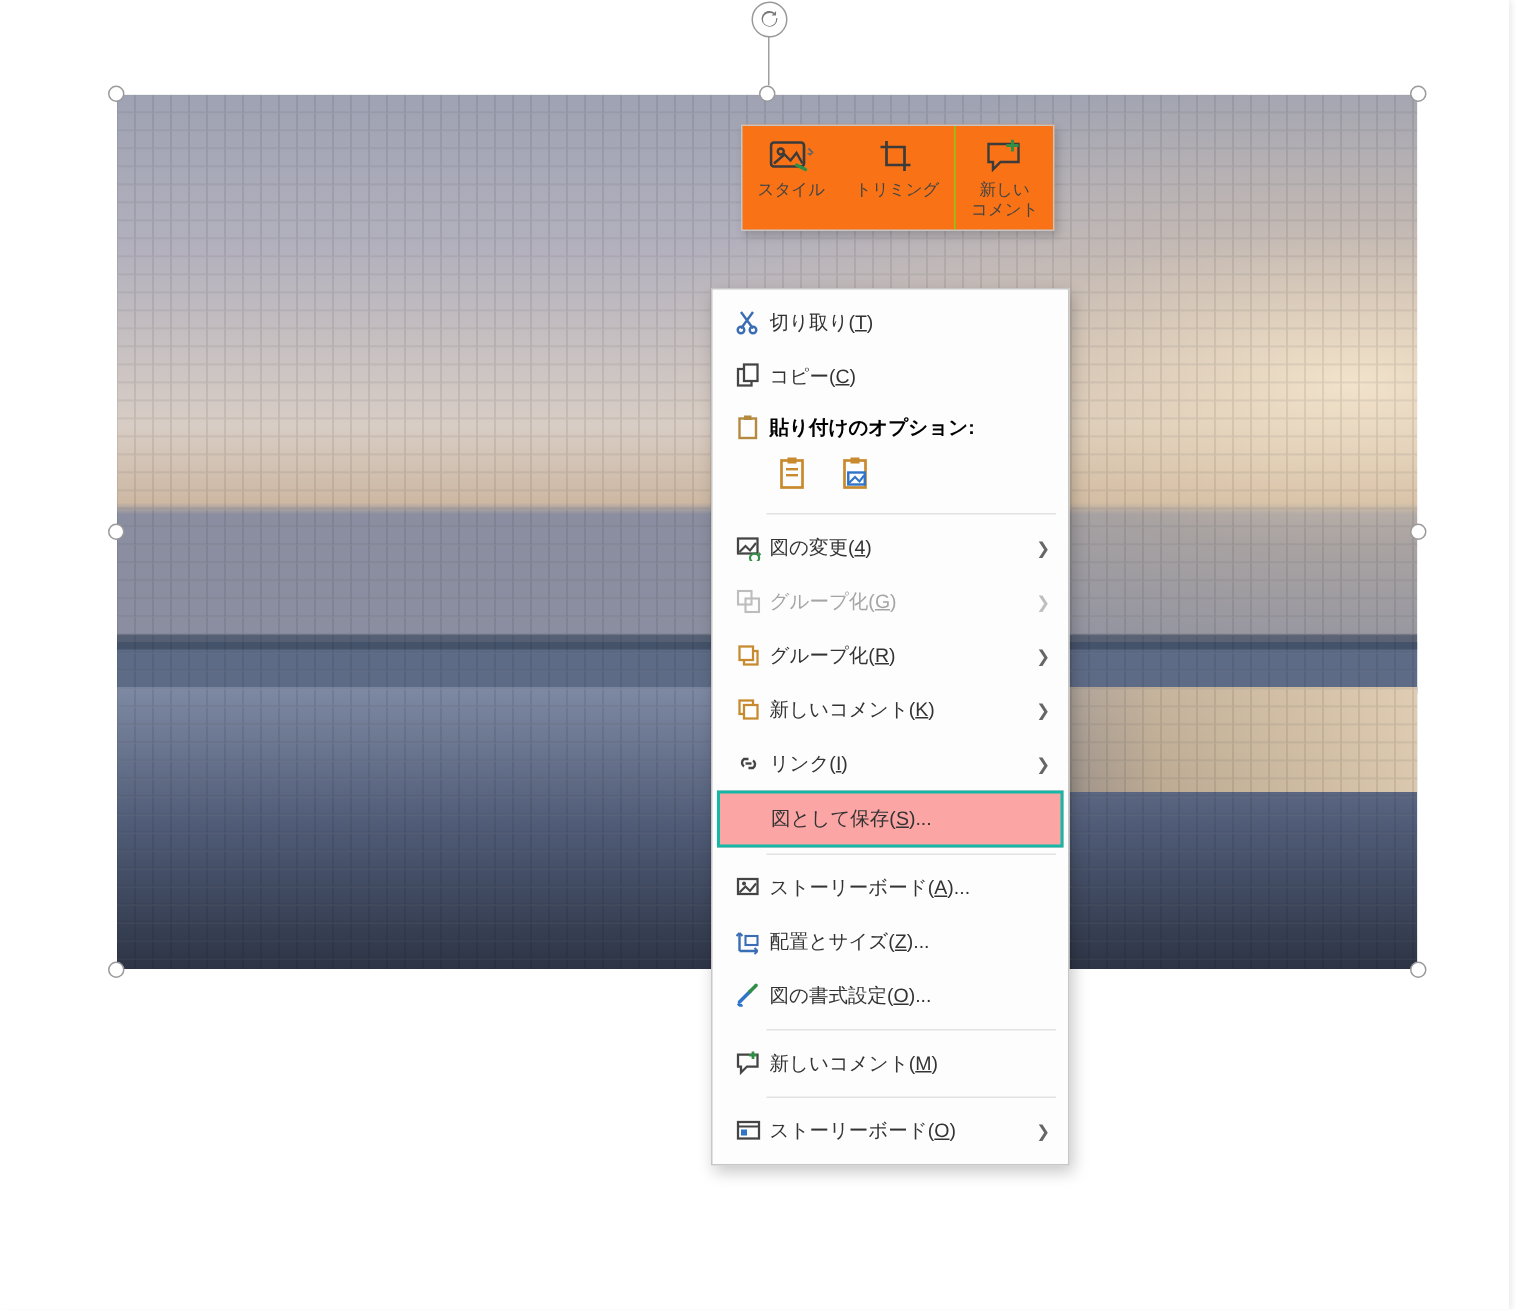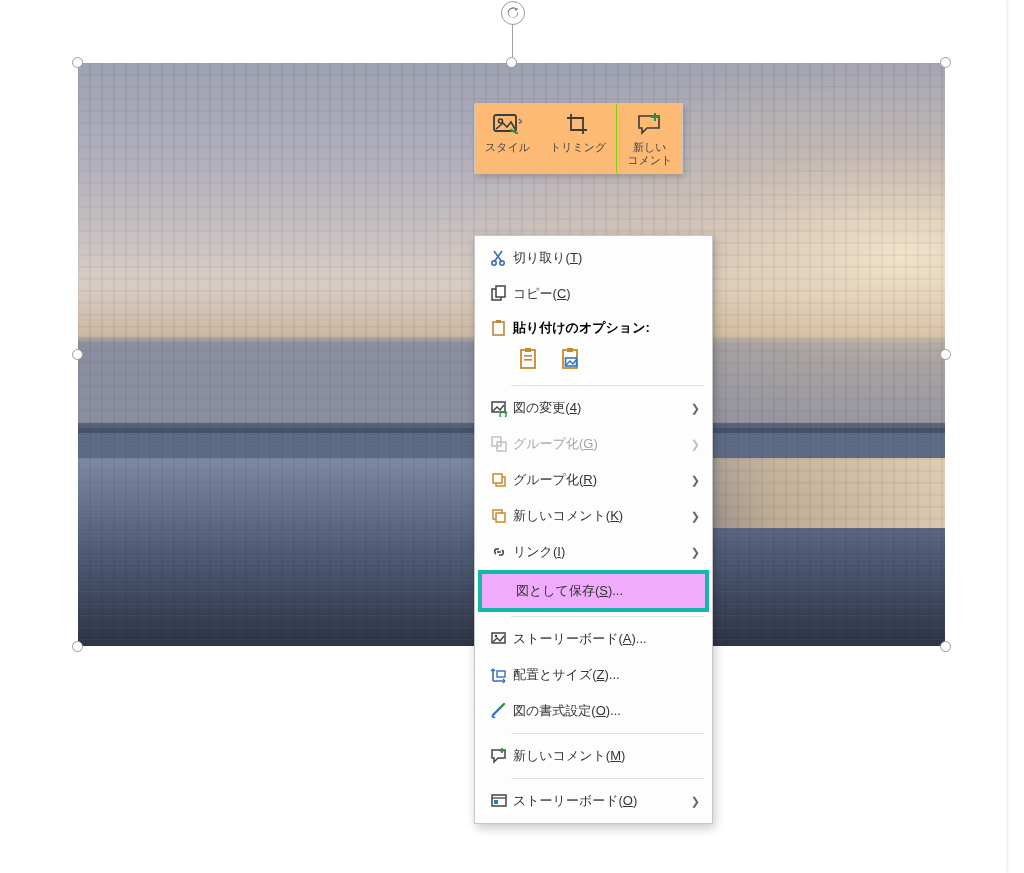--- a/index.html
+++ b/index.html
@@ -74,28 +74,27 @@
     display: flex;
     align-items: center;
     justify-content: center;
     color: #7a7a7a;
     font-size: 14px;
   }
 
   
   .mini-toolbar {
     position: absolute;
-    left: 474px;
+    left: 494px;
     top: 83px;
-    background: #fdba74;
+    background: #f97316;
     border: 1px solid #c6c6c6;
     box-shadow: 2px 3px 6px rgba(0,0,0,.18);
     display: flex;
     z-index: 10;
-    margin-top: 20px;
   }
   .mini-btn {
     padding: 6px 10px 4px 10px;
     text-align: center;
     font-size: 11px;
     color: #444;
     line-height: 1.2;
     cursor: default;
   }
   .mini-btn.sep {
@@ -116,35 +115,34 @@
   .ctx {
     position: absolute;
     left: 474px;
     top: 192px;
     width: 237px;
     background: #fdfdfd;
     border: 1px solid #c7c7c7;
     box-shadow: 2px 4px 10px rgba(0,0,0,.22);
     padding: 4px 0;
     z-index: 10;
-    margin-top: 43px;
   }
   .ctx .row {
     display: flex;
     align-items: center;
     height: 36px;
     padding: 0 8px 0 6px;
     color: #333;
     position: relative;
     margin: 0 4px;
   }
   .ctx .row.disabled { color: #a5a5a5; }
   .ctx .row.hover {
-    background: #f0abfc;
-    border: 4px solid #14b8a6;
+    background: #fca5a5;
+    border: 2px solid #14b8a6;
     margin: 0 3px;
     height: 34px;
     justify-content: flex-end;
   }
   .ctx .icn {
     width: 28px;
     display: flex;
     align-items: center;
     justify-content: center;
     flex: 0 0 28px;

